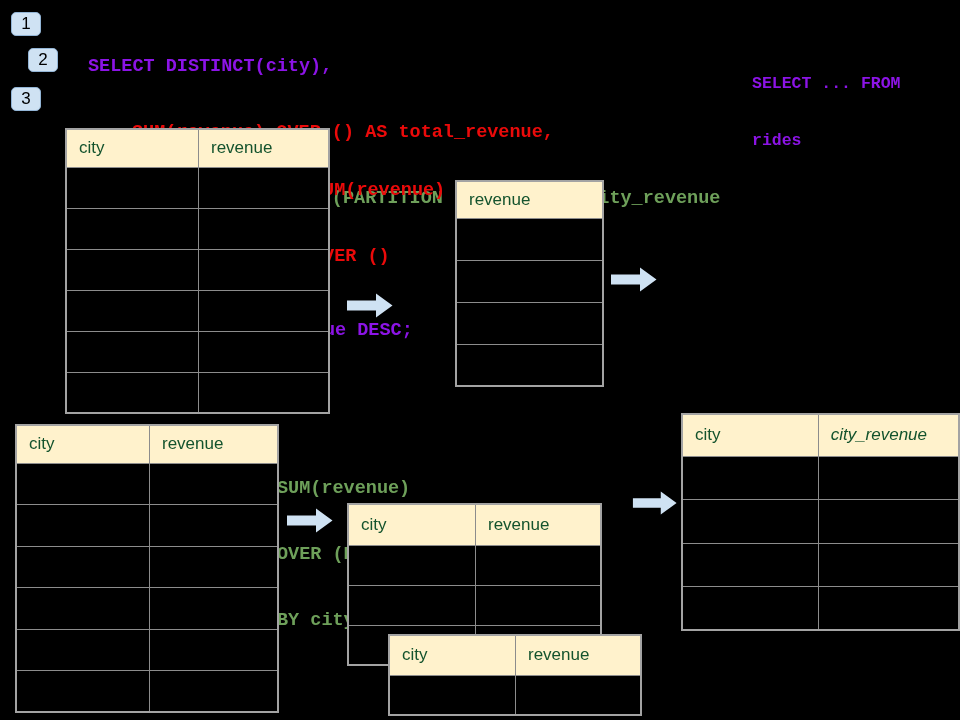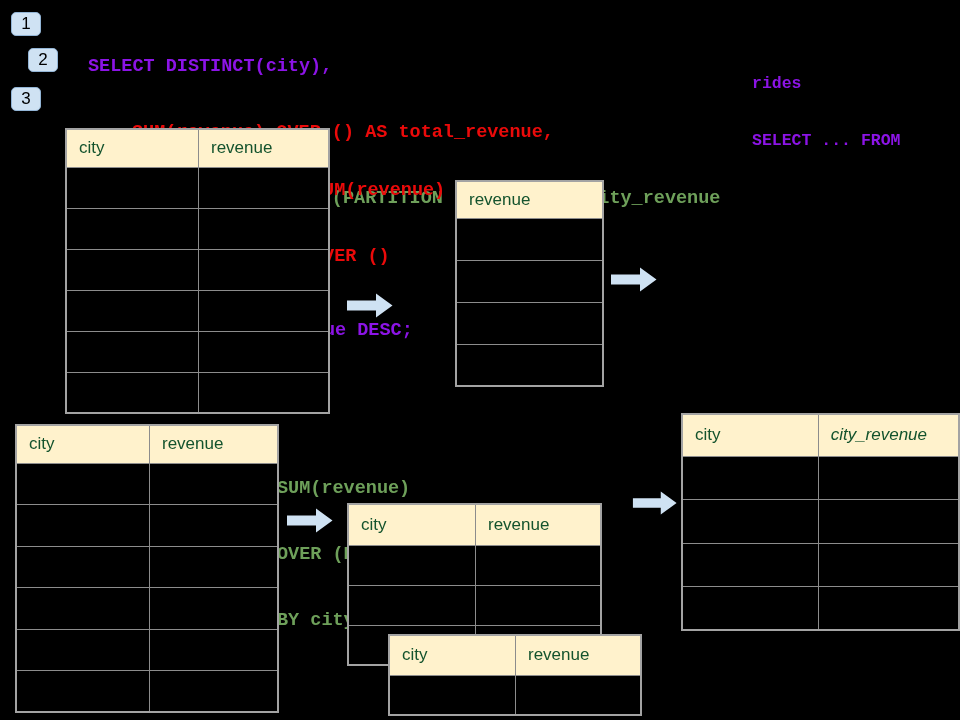--- a/index.html
+++ b/index.html
@@ -70,22 +70,22 @@
 
 <div class="code sql">
   <div class="purple">SELECT DISTINCT(city),</div>
   <div class="red ind-a">SUM(revenue) OVER () AS total_revenue,</div>
   <div class="green ind-a">SUM(revenue) OVER (PARTITION BY city) as city_revenue</div>
   <div class="purple ind-b">FROM rides</div>
   <div class="purple ind-c">ORDER by city_revenue DESC;</div>
 </div>
 
 <div class="code note purple">
+  <div>SELECT ... FROM</div>
   <div>rides</div>
-  <div>SELECT ... FROM</div>
 </div>
 
 <div class="code lbl-total red">
   <div>SUM(revenue)</div>
   <div>OVER ()</div>
 </div>
 <div class="code lbl-part green">
   <div>SUM(revenue)</div>
   <div>OVER (PARTITION</div>
   <div>BY city)</div>

